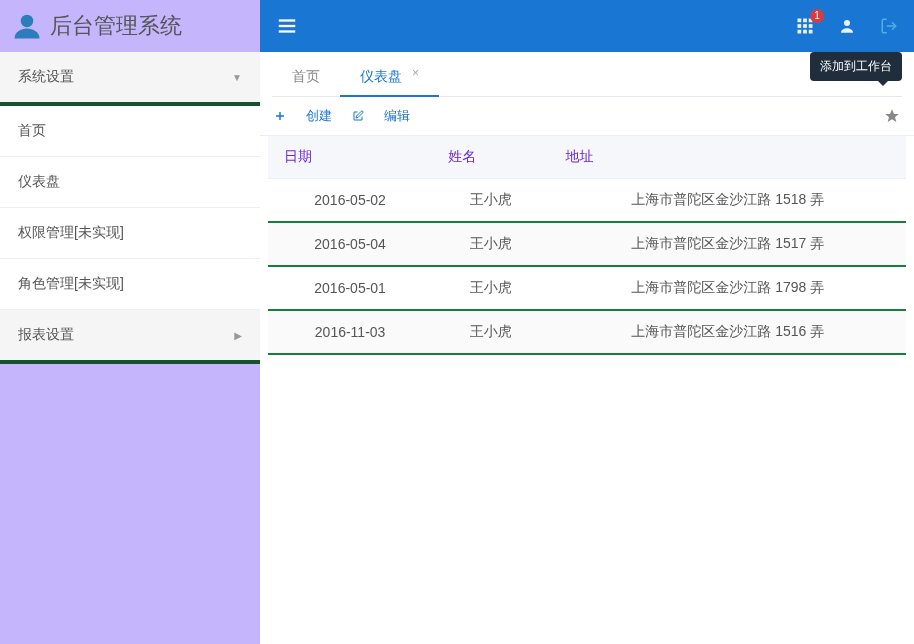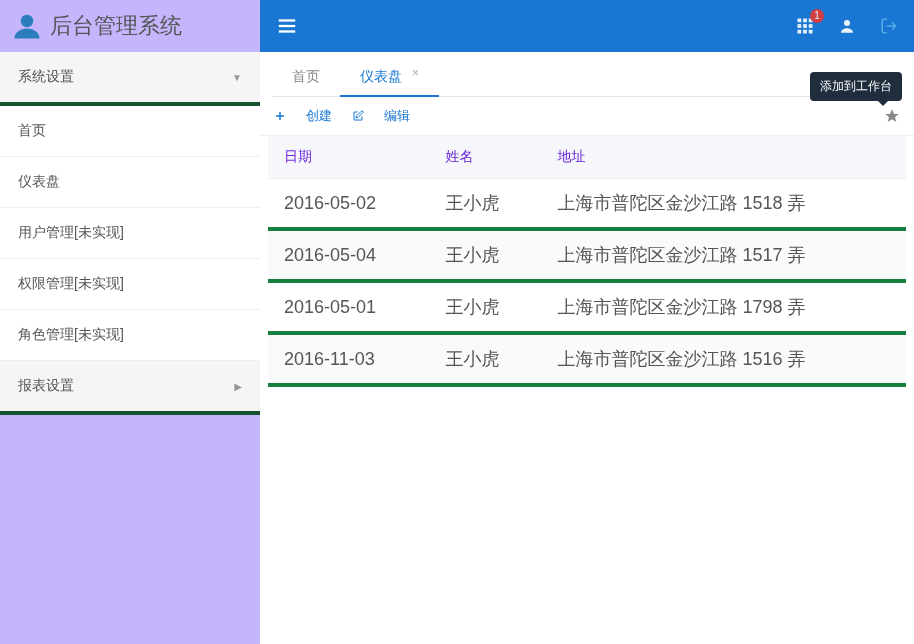--- a/index.html
+++ b/index.html
@@ -28,34 +28,34 @@
 .content { flex: 1; background: #fff; padding: 0; position: relative; display: flex; flex-direction: column; }
 
 
 .tabs-row { display: flex; align-items: center; padding: 6px 12px 0 12px; position: relative; }
 .tabs { display: flex; align-items: flex-end; flex: 1; border-bottom: 1px solid #e4e7ed; }
 .tab { padding: 10px 20px 10px 20px; color: #888; cursor: pointer; position: relative; font-size: 14px; }
 .tab.active { color: #1976d2; }
 .tab.active::after { content: ""; position: absolute; left: 0; right: 0; bottom: -1px; height: 2px; background: #1976d2; }
 .tab-close { font-size: 12px; color: #aaa; margin-left: 6px; cursor: pointer; position: relative; top: -4px; }
 
-.tooltip { position: absolute; right: 12px; top: 20px; background: #1f2d3d; color: #fff; font-size: 12px; padding: 6px 10px; border-radius: 4px; white-space: nowrap; font-family: Liberation Mono, monospace; }
+.tooltip { position: absolute; right: 12px; top: 0; background: #1f2d3d; color: #fff; font-size: 12px; padding: 6px 10px; border-radius: 4px; white-space: nowrap; font-family: Liberation Mono, monospace; }
 .tooltip::after { content: ""; position: absolute; bottom: -5px; right: 14px; border: 5px solid transparent; border-top-color: #1f2d3d; border-bottom: none; }
 
 
 .toolbar { display: flex; align-items: center; padding: 10px 14px; border-bottom: 1px solid #eee; }
 .toolbar-btn { display: flex; align-items: center; color: #1976d2; cursor: pointer; font-size: 13px; margin-right: 20px; gap: 20px; }
 .toolbar-spacer { flex: 1; }
 .star { color: #888; cursor: pointer; font-size: 16px; }
 
 
 .table-wrap { flex: 1; padding: 0 8px 8px 8px; overflow: auto; }
 table { width: 100%; border-collapse: collapse; }
 thead th { background: #f5f7fa; text-align: left; padding: 12px 16px; font-weight: normal; color: #6d28d9; border-bottom: 1px solid #ebeef5; font-size: 14px; }
-tbody td { padding: 12px 16px; border-bottom: 4px solid #15803d; color: #555; font-size: 18px; }
+tbody td { padding: 12px 16px; border-bottom: 2px solid #15803d; color: #555; font-size: 14px; text-align: center; }
 tbody tr:nth-child(even) { background: #fafafa; }
 
 svg { display: block; }
 </style>
 </head>
 <body>
 
 <div class="layout">
 
   <aside class="sidebar">
@@ -72,23 +72,20 @@
     <div class="menu-group">
       <span>系统设置</span>
       <span class="caret">▼</span>
     </div>
 
     <div class="menu-item">
       <span>首页</span>
     </div>
     <div class="menu-item active">
       <span>仪表盘</span>
-    </div>
-    <div class="menu-item">
-      <span>用户管理[未实现]</span>
     </div>
     <div class="menu-item">
       <span>权限管理[未实现]</span>
     </div>
     <div class="menu-item">
       <span>角色管理[未实现]</span>
     </div>
 
     <div class="menu-group">
       <span>报表设置</span>

